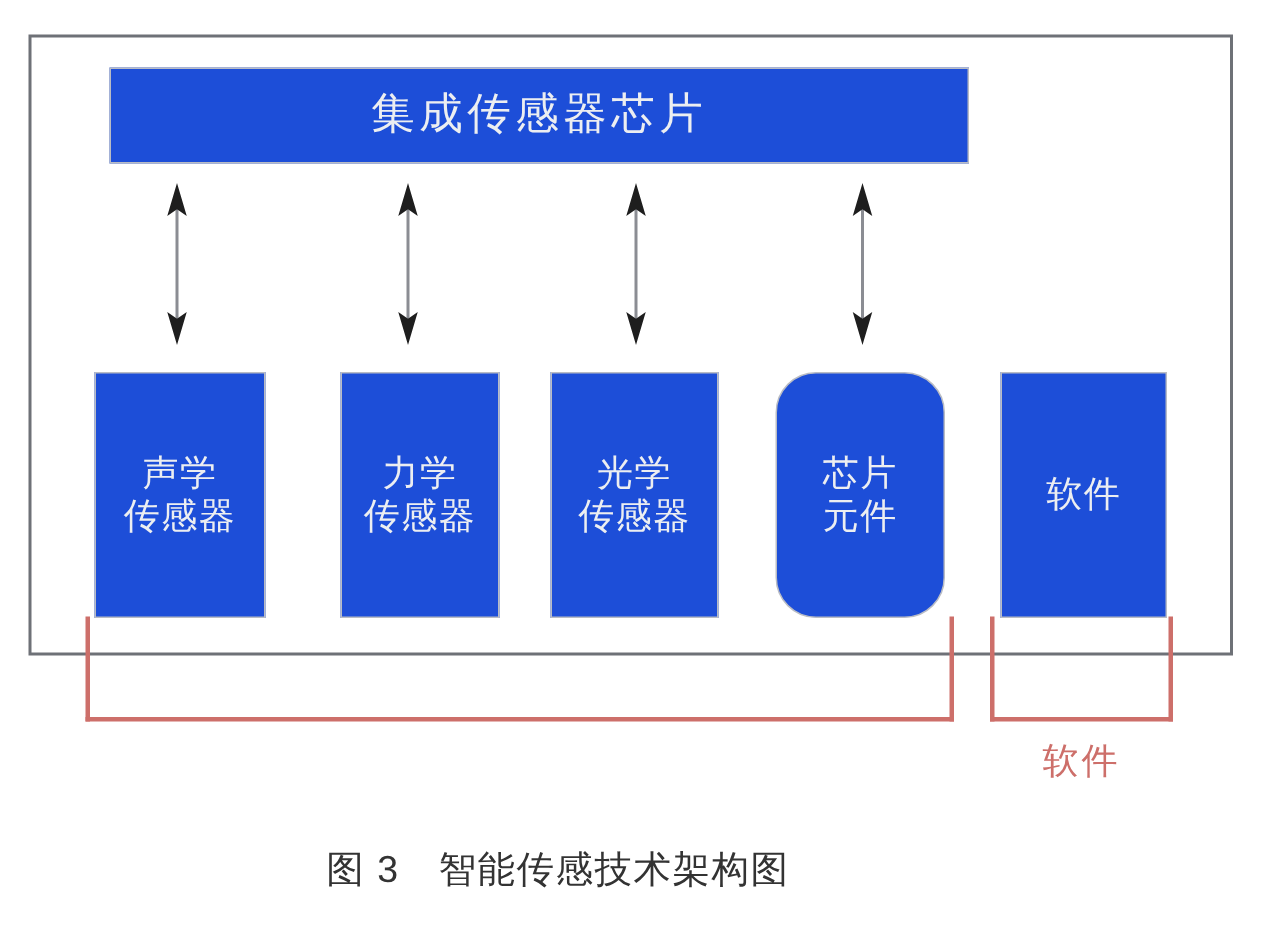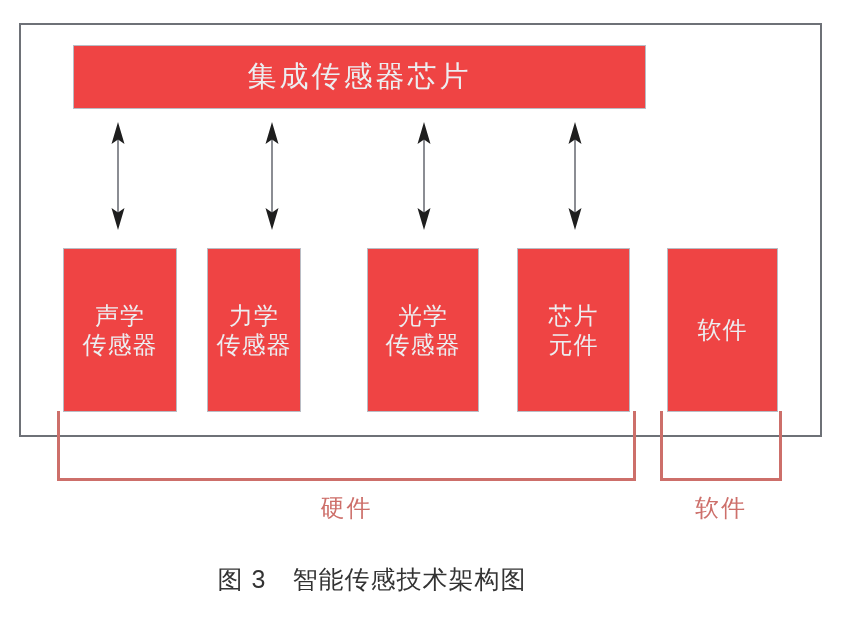--- a/index.html
+++ b/index.html
@@ -29,21 +29,21 @@
     width: 803px;
     height: 414px;
     border: 2px solid #6e7177;
     box-sizing: border-box;
     background: transparent;
   }
 
   
   .node-box {
     position: absolute;
-    background: #ef4444;
+    background: #1d4ed8;
     border: 1px solid #b9bcc4;
     box-sizing: border-box;
     color: #eceef1;
     display: flex;
     align-items: center;
     justify-content: center;
     text-align: center;
     line-height: 1.22;
     font-weight: 500;
     letter-spacing: 1px;
@@ -61,23 +61,23 @@
     font-size: 29px;
     letter-spacing: 3px;
   }
 
   .leaf-box {
     top: 248px;
     height: 164px;
     font-size: 24px;
   }
   #box-acoustic { left: 63px;  width: 114px; text-align: center; }
-  #box-mechanical { left: 207px; width: 94px; }
+  #box-mechanical { left: 227px; width: 106px; }
   #box-optical  { left: 367px; width: 112px; justify-content: center; }
-  #box-chip     { left: 517px; width: 113px; }
+  #box-chip     { left: 517px; width: 113px; border-radius: 27px; }
   #box-software { left: 667px; width: 111px; }
 
   
   .arrow {
     position: absolute;
     top: 122px;
     width: 26px;
     height: 108px;
   }
   #arrow-1 { left: 105px; }
@@ -183,18 +183,17 @@
     <span class="node-label">芯片
 元件</span>
   </div>
   <div class="node-box leaf-box" id="box-software">
     <span class="node-label">软件</span>
   </div>
 
   <div class="bracket" id="bracket-hardware"></div>
   <div class="bracket" id="bracket-software"></div>
 
-  <div class="bracket-label" id="label-hardware">硬件</div>
   <div class="bracket-label" id="label-software">软件</div>
 
   <div id="figure-caption">图 3　智能传感技术架构图</div>
 
 </div>
 
 </body></html>

